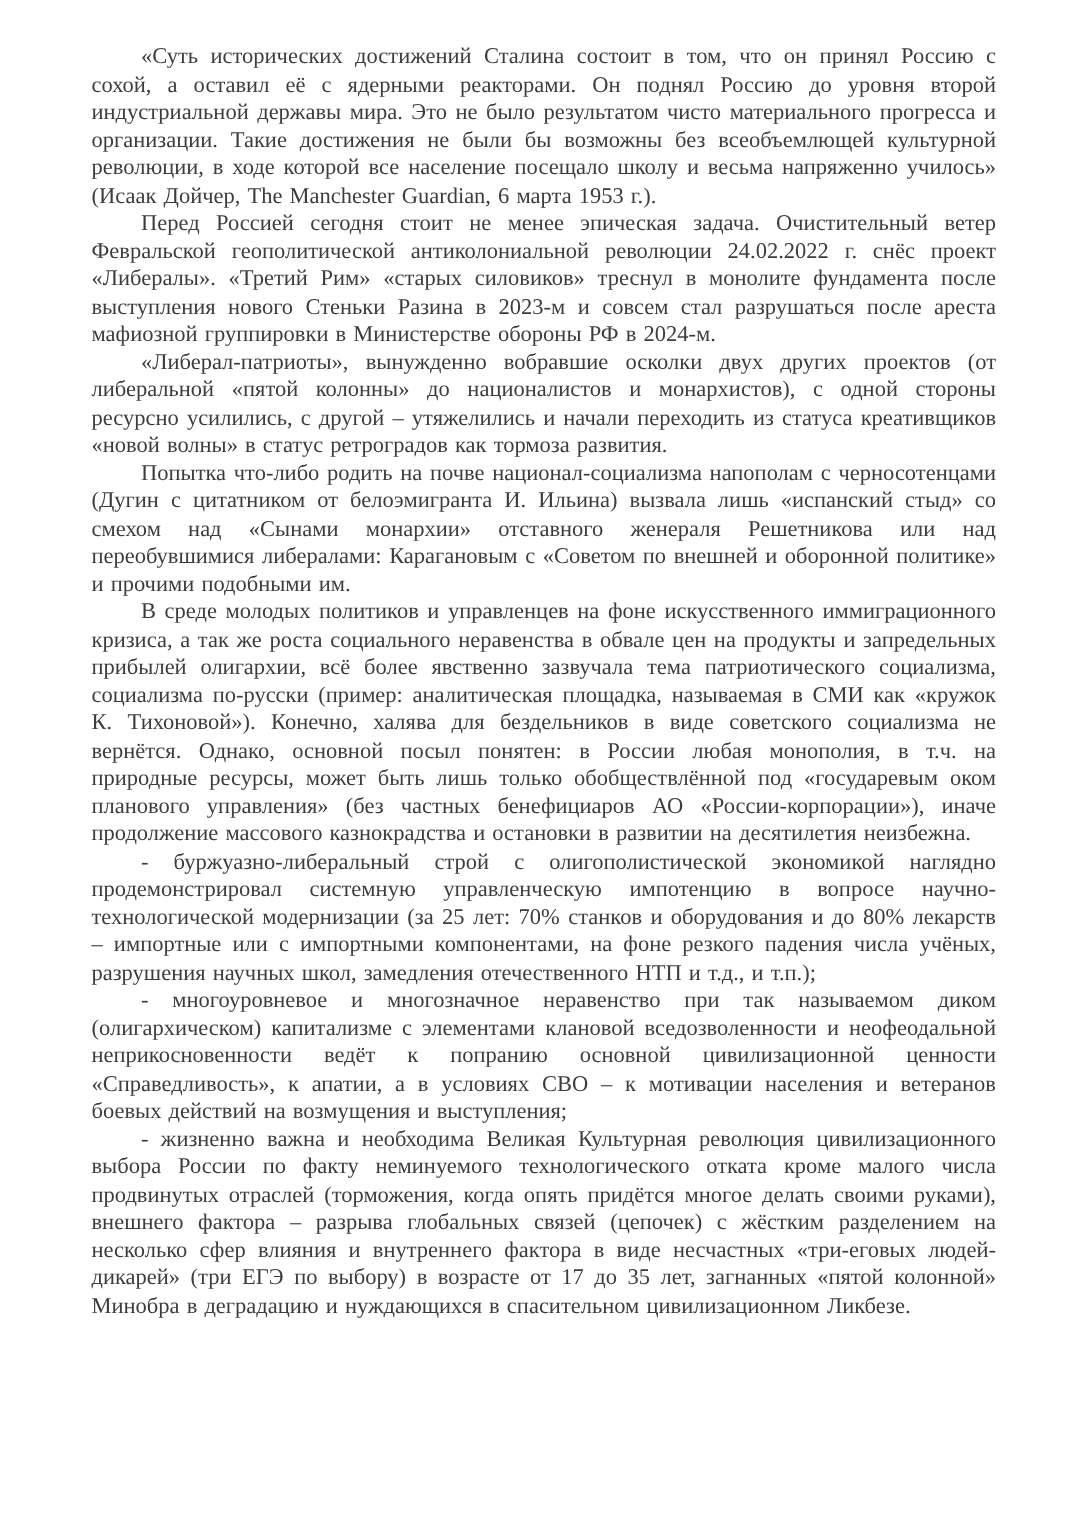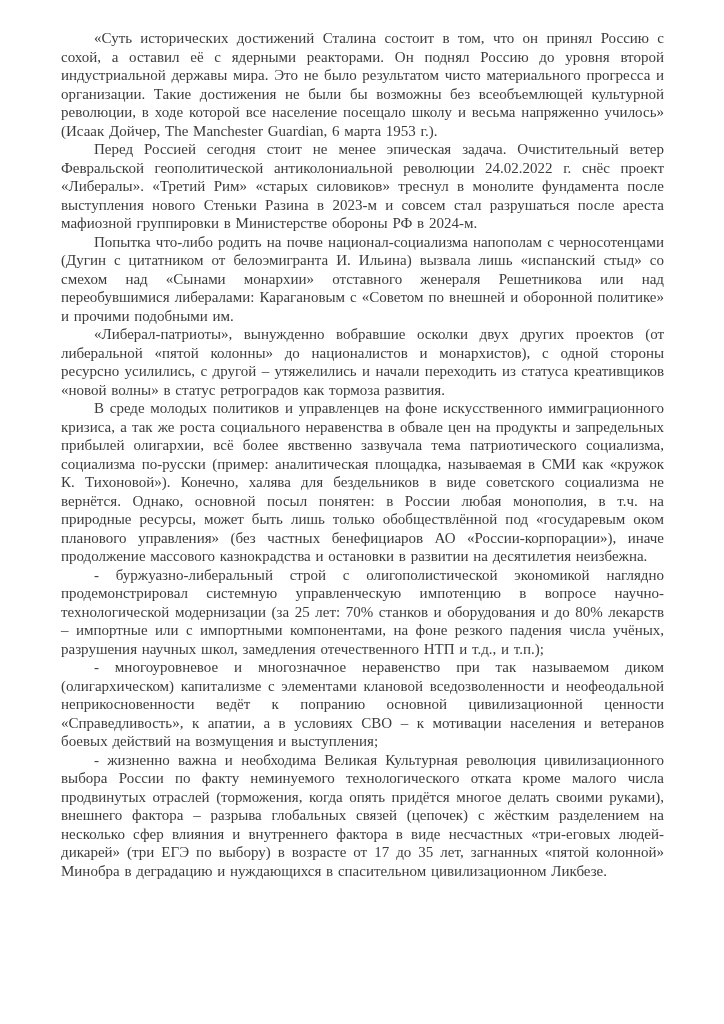--- a/index.html
+++ b/index.html
@@ -30,20 +30,20 @@
       word-spacing: 1px;
     }
   </style>
 </head>
 <body>
 
 <div class="page">
   <div class="doc-text">
     <p>«Суть исторических достижений Сталина состоит в том, что он принял Россию с сохой, а оставил её с ядерными реакторами. Он поднял Россию до уровня второй индустриальной державы мира. Это не было результатом чисто материального прогресса и организации. Такие достижения не были бы возможны без всеобъемлющей культурной революции, в ходе которой все население посещало школу и весьма напряженно училось» (Исаак Дойчер, The Manchester Guardian, 6 марта 1953 г.).</p>
     <p>Перед Россией сегодня стоит не менее эпическая задача. Очистительный ветер Февральской геополитической антиколониальной революции 24.02.2022 г. снёс проект «Либералы». «Третий Рим» «старых силовиков» треснул в монолите фундамента после выступления нового Стеньки Разина в 2023-м и совсем стал разрушаться после ареста мафиозной группировки в Министерстве обороны РФ в 2024-м.</p>
+    <p>«Либерал-патриоты», вынужденно вобравшие осколки двух других проектов (от либеральной «пятой колонны» до националистов и монархистов), с одной стороны ресурсно усилились, с другой – утяжелились и начали переходить из статуса креативщиков «новой волны» в статус ретроградов как тормоза развития.</p>
     <p>Попытка что-либо родить на почве национал-социализма напополам с черносотенцами (Дугин с цитатником от белоэмигранта И. Ильина) вызвала лишь «испанский стыд» со смехом над «Сынами монархии» отставного женераля Решетникова или над переобувшимися либералами: Карагановым с «Советом по внешней и оборонной политике» и прочими подобными им.</p>
-    <p>«Либерал-патриоты», вынужденно вобравшие осколки двух других проектов (от либеральной «пятой колонны» до националистов и монархистов), с одной стороны ресурсно усилились, с другой – утяжелились и начали переходить из статуса креативщиков «новой волны» в статус ретроградов как тормоза развития.</p>
     <p>В среде молодых политиков и управленцев на фоне искусственного иммиграционного кризиса, а так же роста социального неравенства в обвале цен на продукты и запредельных прибылей олигархии, всё более явственно зазвучала тема патриотического социализма, социализма по-русски (пример: аналитическая площадка, называемая в СМИ как «кружок К. Тихоновой»). Конечно, халява для бездельников в виде советского социализма не вернётся. Однако, основной посыл понятен: в России любая монополия, в т.ч. на природные ресурсы, может быть лишь только обобществлённой под «государевым оком планового управления» (без частных бенефициаров АО «России-корпорации»), иначе продолжение массового казнокрадства и остановки в развитии на десятилетия неизбежна.</p>
     <p>- буржуазно-либеральный строй с олигополистической экономикой наглядно продемонстрировал системную управленческую импотенцию в вопросе научно-технологической модернизации (за 25 лет: 70% станков и оборудования и до 80% лекарств – импортные или с импортными компонентами, на фоне резкого падения числа учёных, разрушения научных школ, замедления отечественного НТП и т.д., и т.п.);</p>
     <p>- многоуровневое и многозначное неравенство при так называемом диком (олигархическом) капитализме с элементами клановой вседозволенности и неофеодальной неприкосновенности ведёт к попранию основной цивилизационной ценности «Справедливость», к апатии, а в условиях СВО – к мотивации населения и ветеранов боевых действий на возмущения и выступления;</p>
     <p>- жизненно важна и необходима Великая Культурная революция цивилизационного выбора России по факту неминуемого технологического отката кроме малого числа продвинутых отраслей (торможения, когда опять придётся многое делать своими руками), внешнего фактора – разрыва глобальных связей (цепочек) с жёстким разделением на несколько сфер влияния и внутреннего фактора в виде несчастных «три-еговых людей-дикарей» (три ЕГЭ по выбору) в возрасте от 17 до 35 лет, загнанных «пятой колонной» Минобра в деградацию и нуждающихся в спасительном цивилизационном Ликбезе.</p>
   </div>
 </div>
 
 </body></html>

